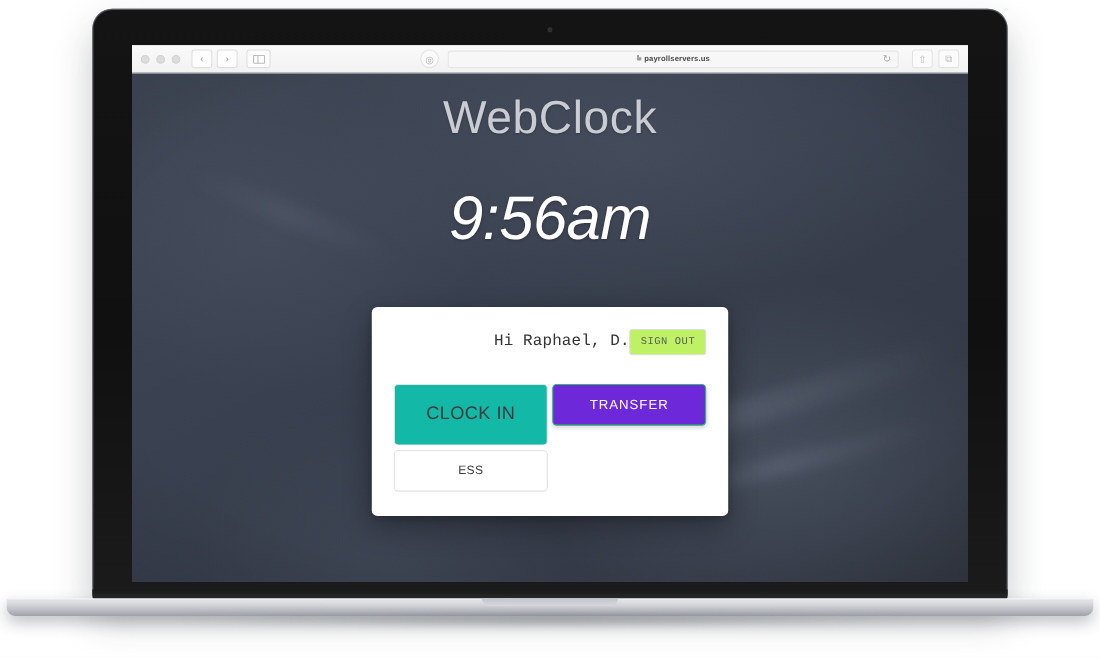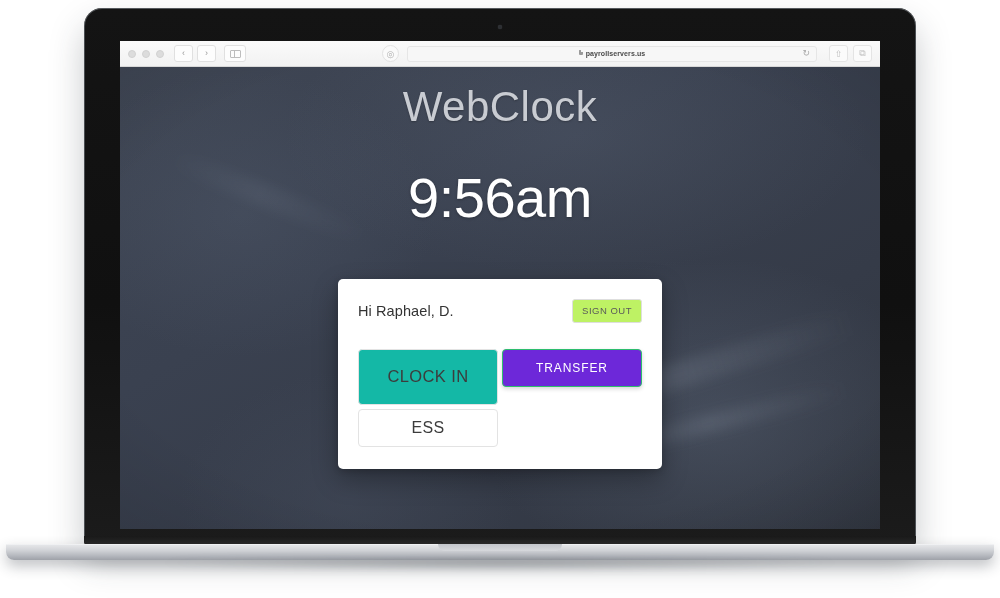--- a/index.html
+++ b/index.html
@@ -229,40 +229,42 @@
   .clock-time {
     position: absolute;
     top: 98px;
     width: 100%;
     text-align: center;
     font-size: 56px;
     font-weight: 400;
     color: #ffffff;
     letter-spacing: -0.5px;
     text-shadow: 0 1px 3px rgba(0,0,0,0.28);
+    font-style: italic;
   }
 
   
   .card {
     position: absolute;
     left: 50%;
     margin-left: -162px;
     top: 212px;
     width: 324px;
     background: #ffffff;
     border-radius: 5px;
     box-shadow: 0 10px 26px rgba(0,0,0,0.30), 0 2px 6px rgba(0,0,0,0.16);
     padding: 20px 20px 22px 20px;
     box-sizing: border-box;
   }
   .card-head {
     display: flex;
     align-items: center;
-    justify-content: space-between;
+    justify-content: flex-end;
     margin-bottom: 26px;
+    font-family: Liberation Mono, monospace;
   }
   .greeting {
     font-size: 14.5px;
     color: #333333;
     letter-spacing: 0.1px;
   }
   .signout {
     font-size: 9.5px;
     color: #5a5a5a;
     letter-spacing: 0.5px;
@@ -291,21 +293,21 @@
     justify-content: center;
     cursor: pointer;
     box-sizing: border-box;
   }
   .small-btn {
     height: 38px;
     border: 1px solid #e3e3e3;
     border-radius: 4px;
     background: #ffffff;
     color: #3c3c3c;
-    font-size: 16px;
+    font-size: 11px;
     letter-spacing: 0.3px;
     display: flex;
     align-items: center;
     justify-content: center;
     cursor: pointer;
     box-sizing: border-box;
   }
   .small-btn.primary {
     background: #6d28d9;
     border-color: #2ebd6e;

